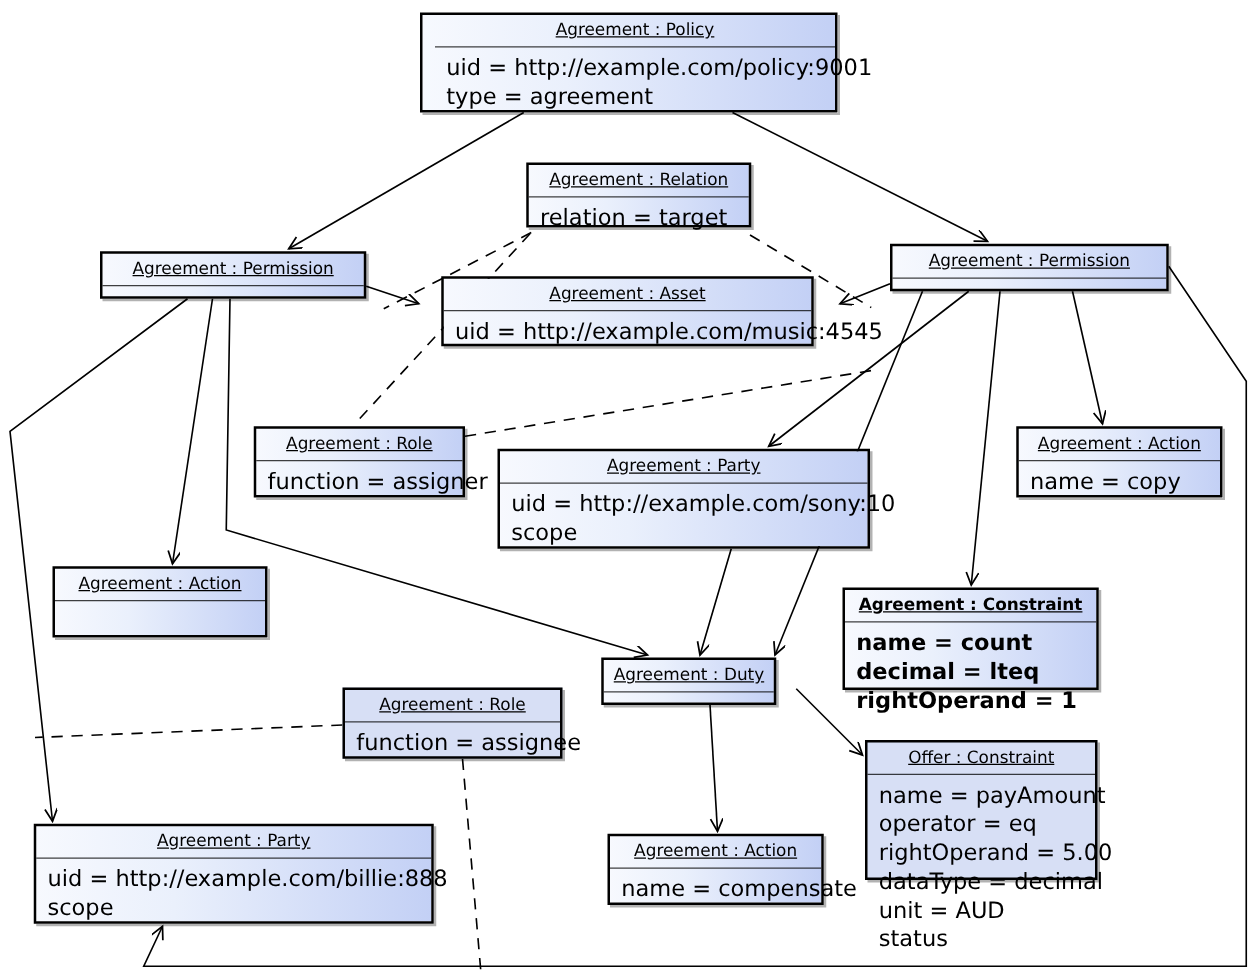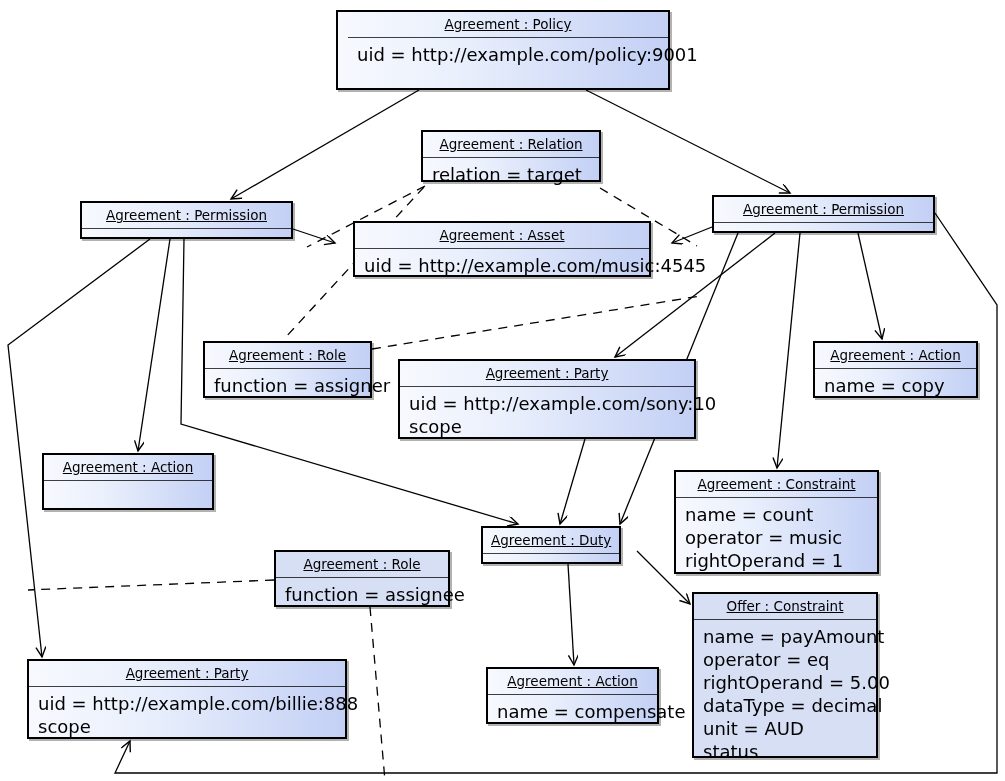--- a/index.html
+++ b/index.html
@@ -51,20 +51,21 @@
         <polyline points="274,580 28,590" fill="none" stroke="#000000" stroke-width="1.3" stroke-dasharray="9,7"></polyline>
         <polyline points="370,607 385,781" fill="none" stroke="#000000" stroke-width="1.3" stroke-dasharray="9,7"></polyline>
       </g>
   </svg>
   <div id="node-layer">
       <div class="node" style="left: 336px; top: 10px; width: 334px; height: 80px; padding-left: 10px;">
         <div class="hdr"><span>Agreement : Policy</span></div>
         <div class="sep"></div>
         <div class="body">
           <div class="attr">uid = http://example.com/policy:9001</div>
+          <div class="attr">type = agreement</div>
         </div>
       </div>
       <div class="node" style="left: 421px; top: 130px; width: 180px; height: 52px;">
         <div class="hdr"><span>Agreement : Relation</span></div>
         <div class="sep"></div>
         <div class="body">
           <div class="attr">relation = target</div>
         </div>
       </div>
       <div class="node" style="left: 80px; top: 201px; width: 213px; height: 38px;">
@@ -103,42 +104,42 @@
         <div class="hdr"><span>Agreement : Action</span></div>
         <div class="sep"></div>
         <div class="body">
           <div class="attr">name = copy</div>
         </div>
       </div>
       <div class="node" style="left: 42px; top: 453px; width: 172px; height: 57px;">
         <div class="hdr"><span>Agreement : Action</span></div>
         <div class="sep"></div>
       </div>
-      <div class="node" style="left: 674px; top: 470px; width: 205px; height: 104px;">
+      <div class="node" style="left: 674px; top: 470px; width: 205px; height: 82px; font-weight: bold;">
         <div class="hdr"><span>Agreement : Constraint</span></div>
         <div class="sep"></div>
         <div class="body">
           <div class="attr">name = count</div>
-          <div class="attr">operator = music</div>
+          <div class="attr">decimal = lteq</div>
           <div class="attr">rightOperand = 1</div>
         </div>
       </div>
       <div class="node" style="left: 481px; top: 526px; width: 140px; height: 38px;">
         <div class="hdr"><span>Agreement : Duty</span></div>
         <div class="sep"></div>
         <div class="body empty"></div>
       </div>
       <div class="node flat" style="left: 274px; top: 550px; width: 176px; height: 57px;">
         <div class="hdr"><span>Agreement : Role</span></div>
         <div class="sep"></div>
         <div class="body">
           <div class="attr">function = assignee</div>
         </div>
       </div>
-      <div class="node flat" style="left: 692px; top: 592px; width: 186px; height: 166px;">
+      <div class="node flat" style="left: 692px; top: 592px; width: 186px; height: 112px;">
         <div class="hdr"><span>Offer : Constraint</span></div>
         <div class="sep"></div>
         <div class="body">
           <div class="attr">name = payAmount</div>
           <div class="attr">operator = eq</div>
           <div class="attr">rightOperand = 5.00</div>
           <div class="attr">dataType = decimal</div>
           <div class="attr">unit = AUD</div>
           <div class="attr">status</div>
         </div>

